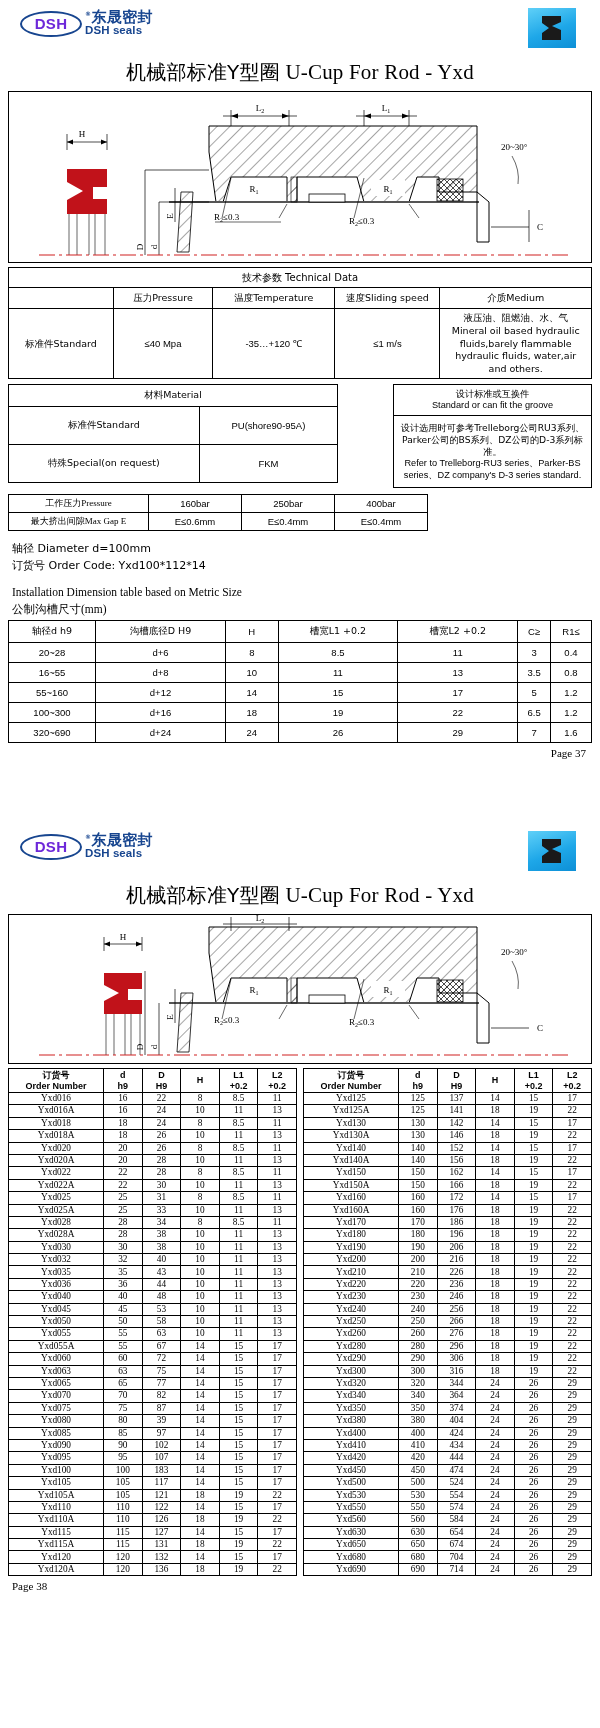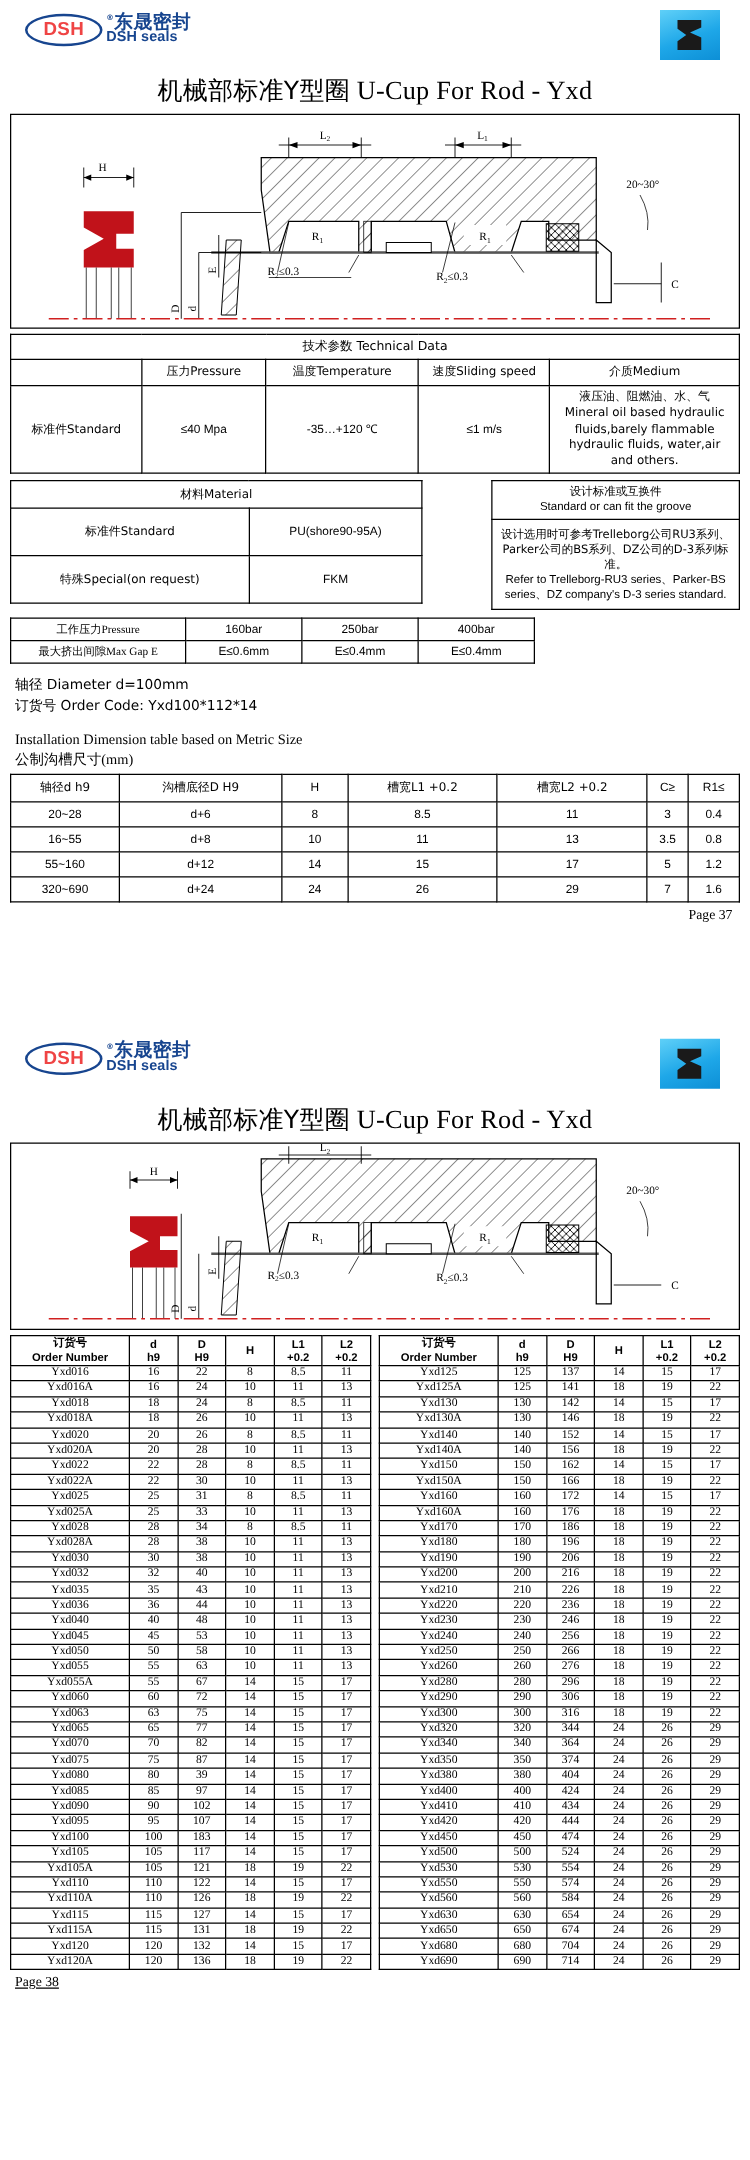--- a/index.html
+++ b/index.html
@@ -14,21 +14,21 @@
   .page37 { height: 805px; }
   .page38 { height: 923px; }
   .page-gap { height: 18px; background:#fff; }
 
   
   .hdr { position:relative; height:56px; padding-top:10px; }
   .logo { display:flex; align-items:center; margin-left:12px; }
   .logo-oval {
     width:62px; height:26px; border:2.2px solid #17458f; border-radius:50%;
     display:flex; align-items:center; justify-content:center;
-    font-weight:bold; font-size:15px; color:#ef4444; letter-spacing:.3px;
+    font-weight:bold; font-size:15px; color:#6d28d9; letter-spacing:.3px;
     font-family:"Liberation Sans", sans-serif;
   }
   .logo-txt { margin-left:3px; line-height:1.02; }
   .logo-cn { font-size:15px; font-weight:bold; color:#17458f; letter-spacing:.4px;
              font-family:"DejaVu Sans", sans-serif; }
   .logo-en { font-size:11.5px; font-weight:bold; color:#17458f; letter-spacing:.1px; }
   .reg { font-size:6px; vertical-align:super; color:#17458f; }
   .prod-badge {
     position:absolute; right:16px; top:8px; width:48px; height:40px;
     background:linear-gradient(160deg,#5fd0f8 0%,#1ea7e8 55%,#0d8fd6 100%);
@@ -76,21 +76,21 @@
   .order-note { font-family:"Liberation Serif", serif; font-size:11.5px; line-height:1.45; margin:9px 0 0 4px; }
   .order-note .cn { font-family:"DejaVu Sans", sans-serif; font-size:11px; }
   .inst-note { font-family:"Liberation Serif", serif; font-size:11.5px; line-height:1.45; margin:10px 0 2px 4px; }
 
   
   .inst { font-size:9.5px; }
   .inst td { height:20px; padding:1px; }
   .inst thead td { height:22px; }
 
   .pagenum { font-family:"Liberation Serif", serif; font-size:11px; text-align:right; margin-top:4px; padding-right:6px; }
-  .pagenum.left { text-align:left; padding-left:4px;text-decoration:underline; }
+  .pagenum.left { text-align:left; padding-left:4px; }
 
   
   .ord-wrap { display:flex; gap:6px; margin-top:4px; }
   .ord-wrap > div { flex:1; }
   .ord { font-family:"Liberation Serif", serif; font-size:9.3px; }
   .ord td { height:12.4px; padding:0; line-height:1; border:1px solid #000; }
   .ord thead td { height:24px; font-family:"Liberation Sans", sans-serif; font-size:9px; font-weight:bold; line-height:1.22; }
   .ord .c-code { width:33%; }
   .ord .c-n { width:13.4%; }
 
@@ -332,20 +332,29 @@
           <td>3.5</td>
           <td>0.8</td>
         </tr>
         <tr>
           <td>55~160</td>
           <td>d+12</td>
           <td>14</td>
           <td>15</td>
           <td>17</td>
           <td>5</td>
+          <td>1.2</td>
+        </tr>
+        <tr>
+          <td>100~300</td>
+          <td>d+16</td>
+          <td>18</td>
+          <td>19</td>
+          <td>22</td>
+          <td>6.5</td>
           <td>1.2</td>
         </tr>
         <tr>
           <td>320~690</td>
           <td>d+24</td>
           <td>24</td>
           <td>26</td>
           <td>29</td>
           <td>7</td>
           <td>1.6</td>

